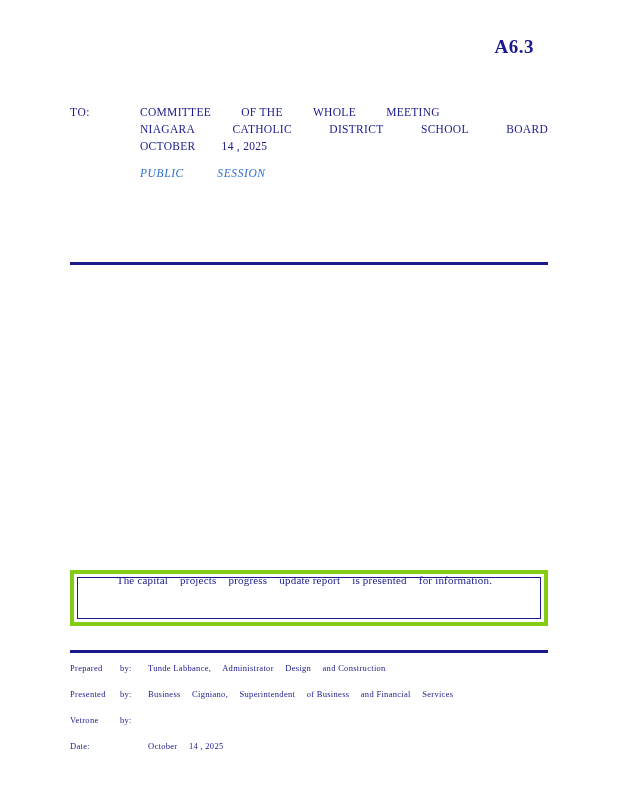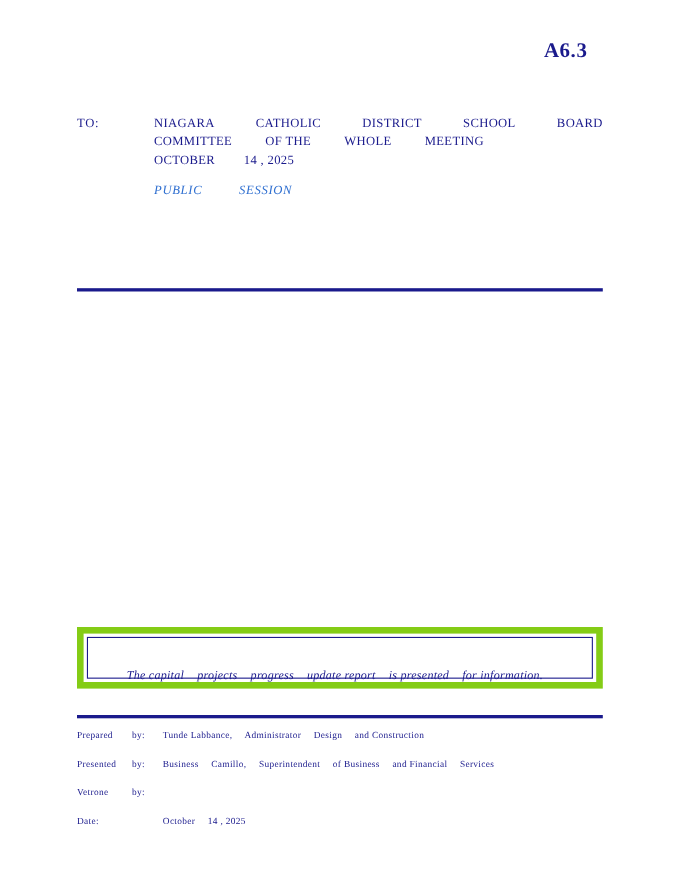--- a/index.html
+++ b/index.html
@@ -95,26 +95,25 @@
     width: 478px;
     border-top: 3px solid #1a1a8c;
   }
   .rule-top { top: 262px; }
   .summary-box {
     position: absolute;
     left: 70px;
     top: 570px;
     width: 478px;
     height: 56px;
-    border: 6px solid #84cc16;
+    border: 4px solid #84cc16;
     box-sizing: border-box;
     display: flex;
-    align-items: flex-end;
+    align-items: flex-start;
     justify-content: center;
-    font-style: italic;
   }
   .summary-box-inner {
     border: 1px solid #1a1a8c;
     position: absolute;
     left: 3px;
     top: 3px;
     right: 3px;
     bottom: 3px;
   }
   .summary-text {
@@ -160,32 +159,32 @@
 
 <div class="page">
 
   <div class="agenda-ref">A6.3</div>
 
   <div class="header-block">
 
     <div class="row">
       <div class="label">TO:</div>
       <div class="value">
+        <div class="justify-line" style="width:300px">
+          <span>COMMITTEE</span>
+          <span>OF THE</span>
+          <span>WHOLE</span>
+          <span>MEETING</span>
+        </div>
         <div class="justify-line">
           <span>NIAGARA</span>
           <span>CATHOLIC</span>
           <span>DISTRICT</span>
           <span>SCHOOL</span>
           <span>BOARD</span>
-        </div>
-        <div class="justify-line" style="width:300px">
-          <span>COMMITTEE</span>
-          <span>OF THE</span>
-          <span>WHOLE</span>
-          <span>MEETING</span>
         </div>
         <div class="justify-line nostretch">
           <span>OCTOBER</span>
           <span>14 , 2025</span>
         </div>
       </div>
     </div>
 
     <div class="public-session">
       <span>PUBLIC</span>
@@ -222,21 +221,21 @@
         <span>Design</span>
         <span>and Construction</span>
       </div>
     </div>
 
     <div class="sign-row">
       <div class="sign-label">Presented</div>
       <div class="sign-by">by:</div>
       <div class="sign-value">
         <span>Business</span>
-        <span>Camillo,</span>
+        <span>Cigniano,</span>
         <span>Superintendent</span>
         <span>of Business</span>
         <span>and Financial</span>
         <span>Services</span>
       </div>
     </div>
 
     <div class="sign-row">
       <div class="sign-label">Vetrone</div>
       <div class="sign-by">by:</div>

